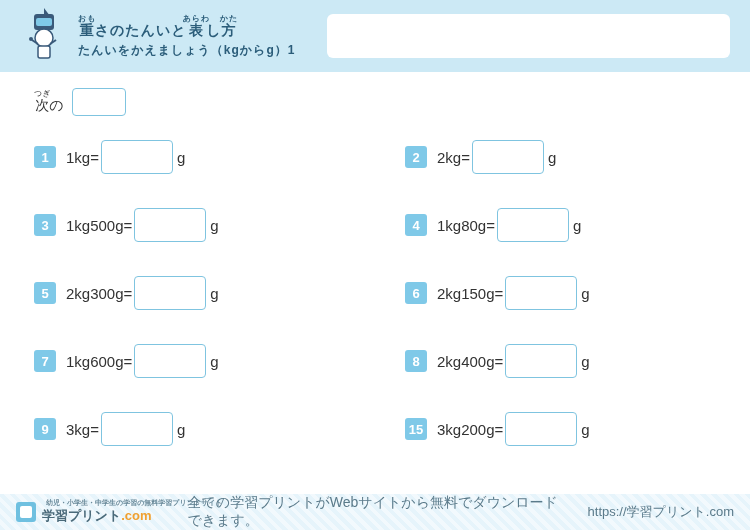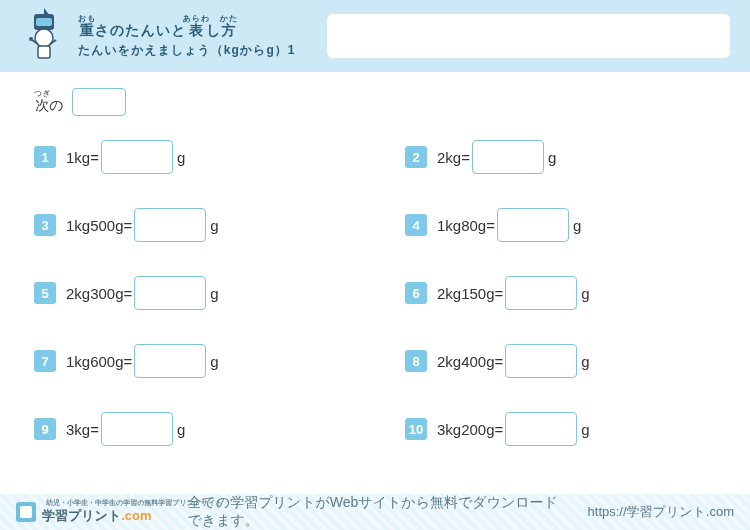--- a/index.html
+++ b/index.html
@@ -231,21 +231,21 @@
         <span class="answer-box"></span>
         <span class="unit-after">g</span>
       </div>
       <div class="problem">
         <div class="num-badge">9</div>
         <span class="eq-left">3kg=</span>
         <span class="answer-box"></span>
         <span class="unit-after">g</span>
       </div>
       <div class="problem">
-        <div class="num-badge">10</div>
+        <div class="num-badge">15</div>
         <span class="eq-left">3kg200g=</span>
         <span class="answer-box"></span>
         <span class="unit-after">g</span>
       </div>
     </div>
 </div>
 
 <div class="footer">
   <div class="footer-logo">
     <div class="footer-logo-icon"></div>

